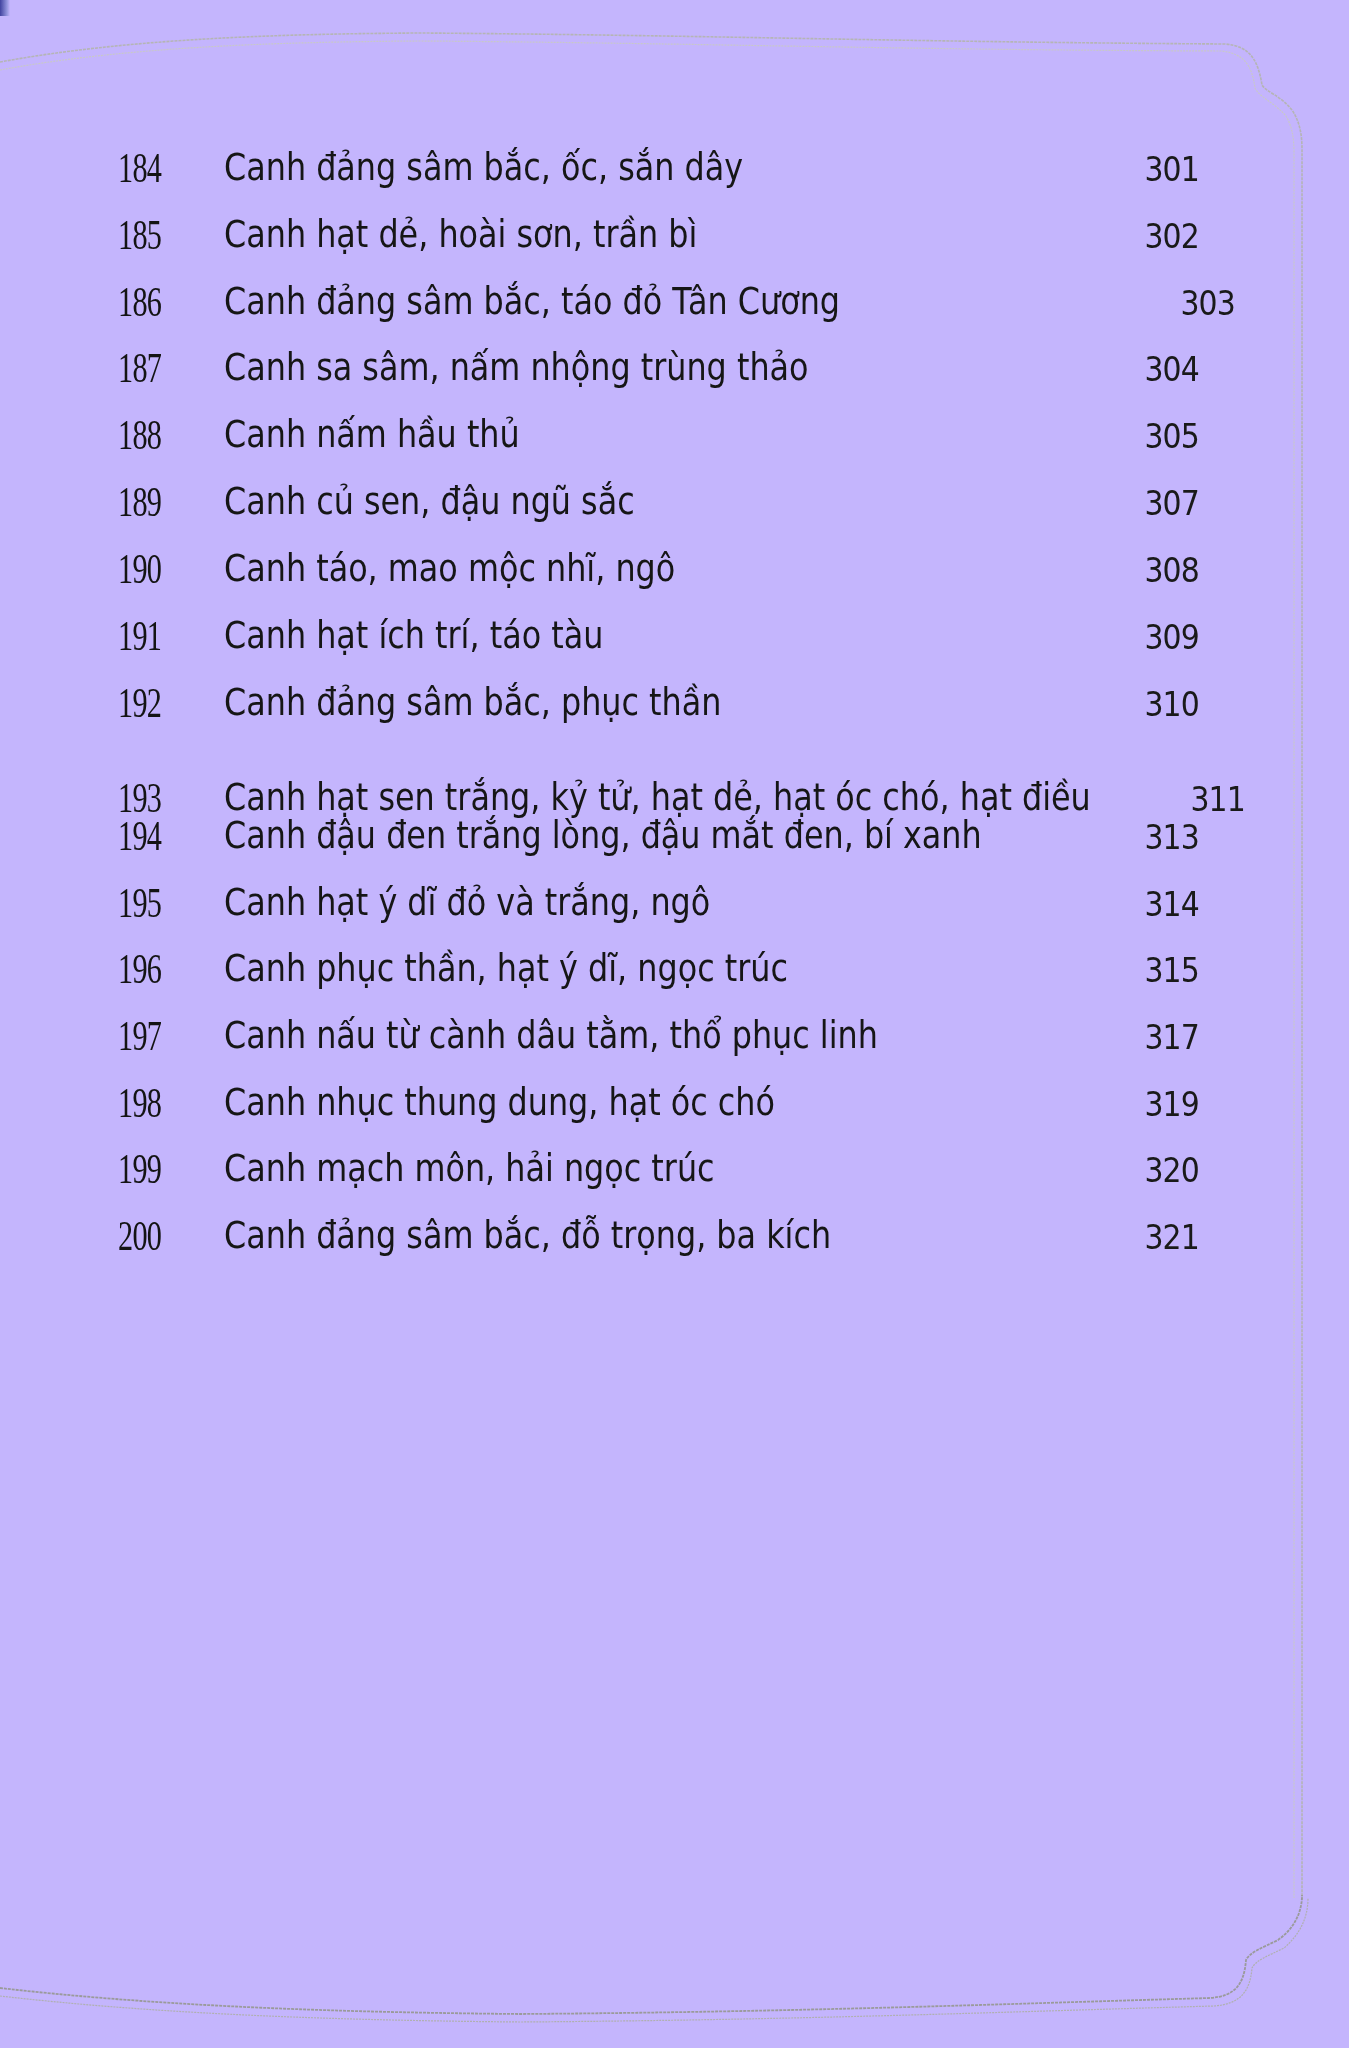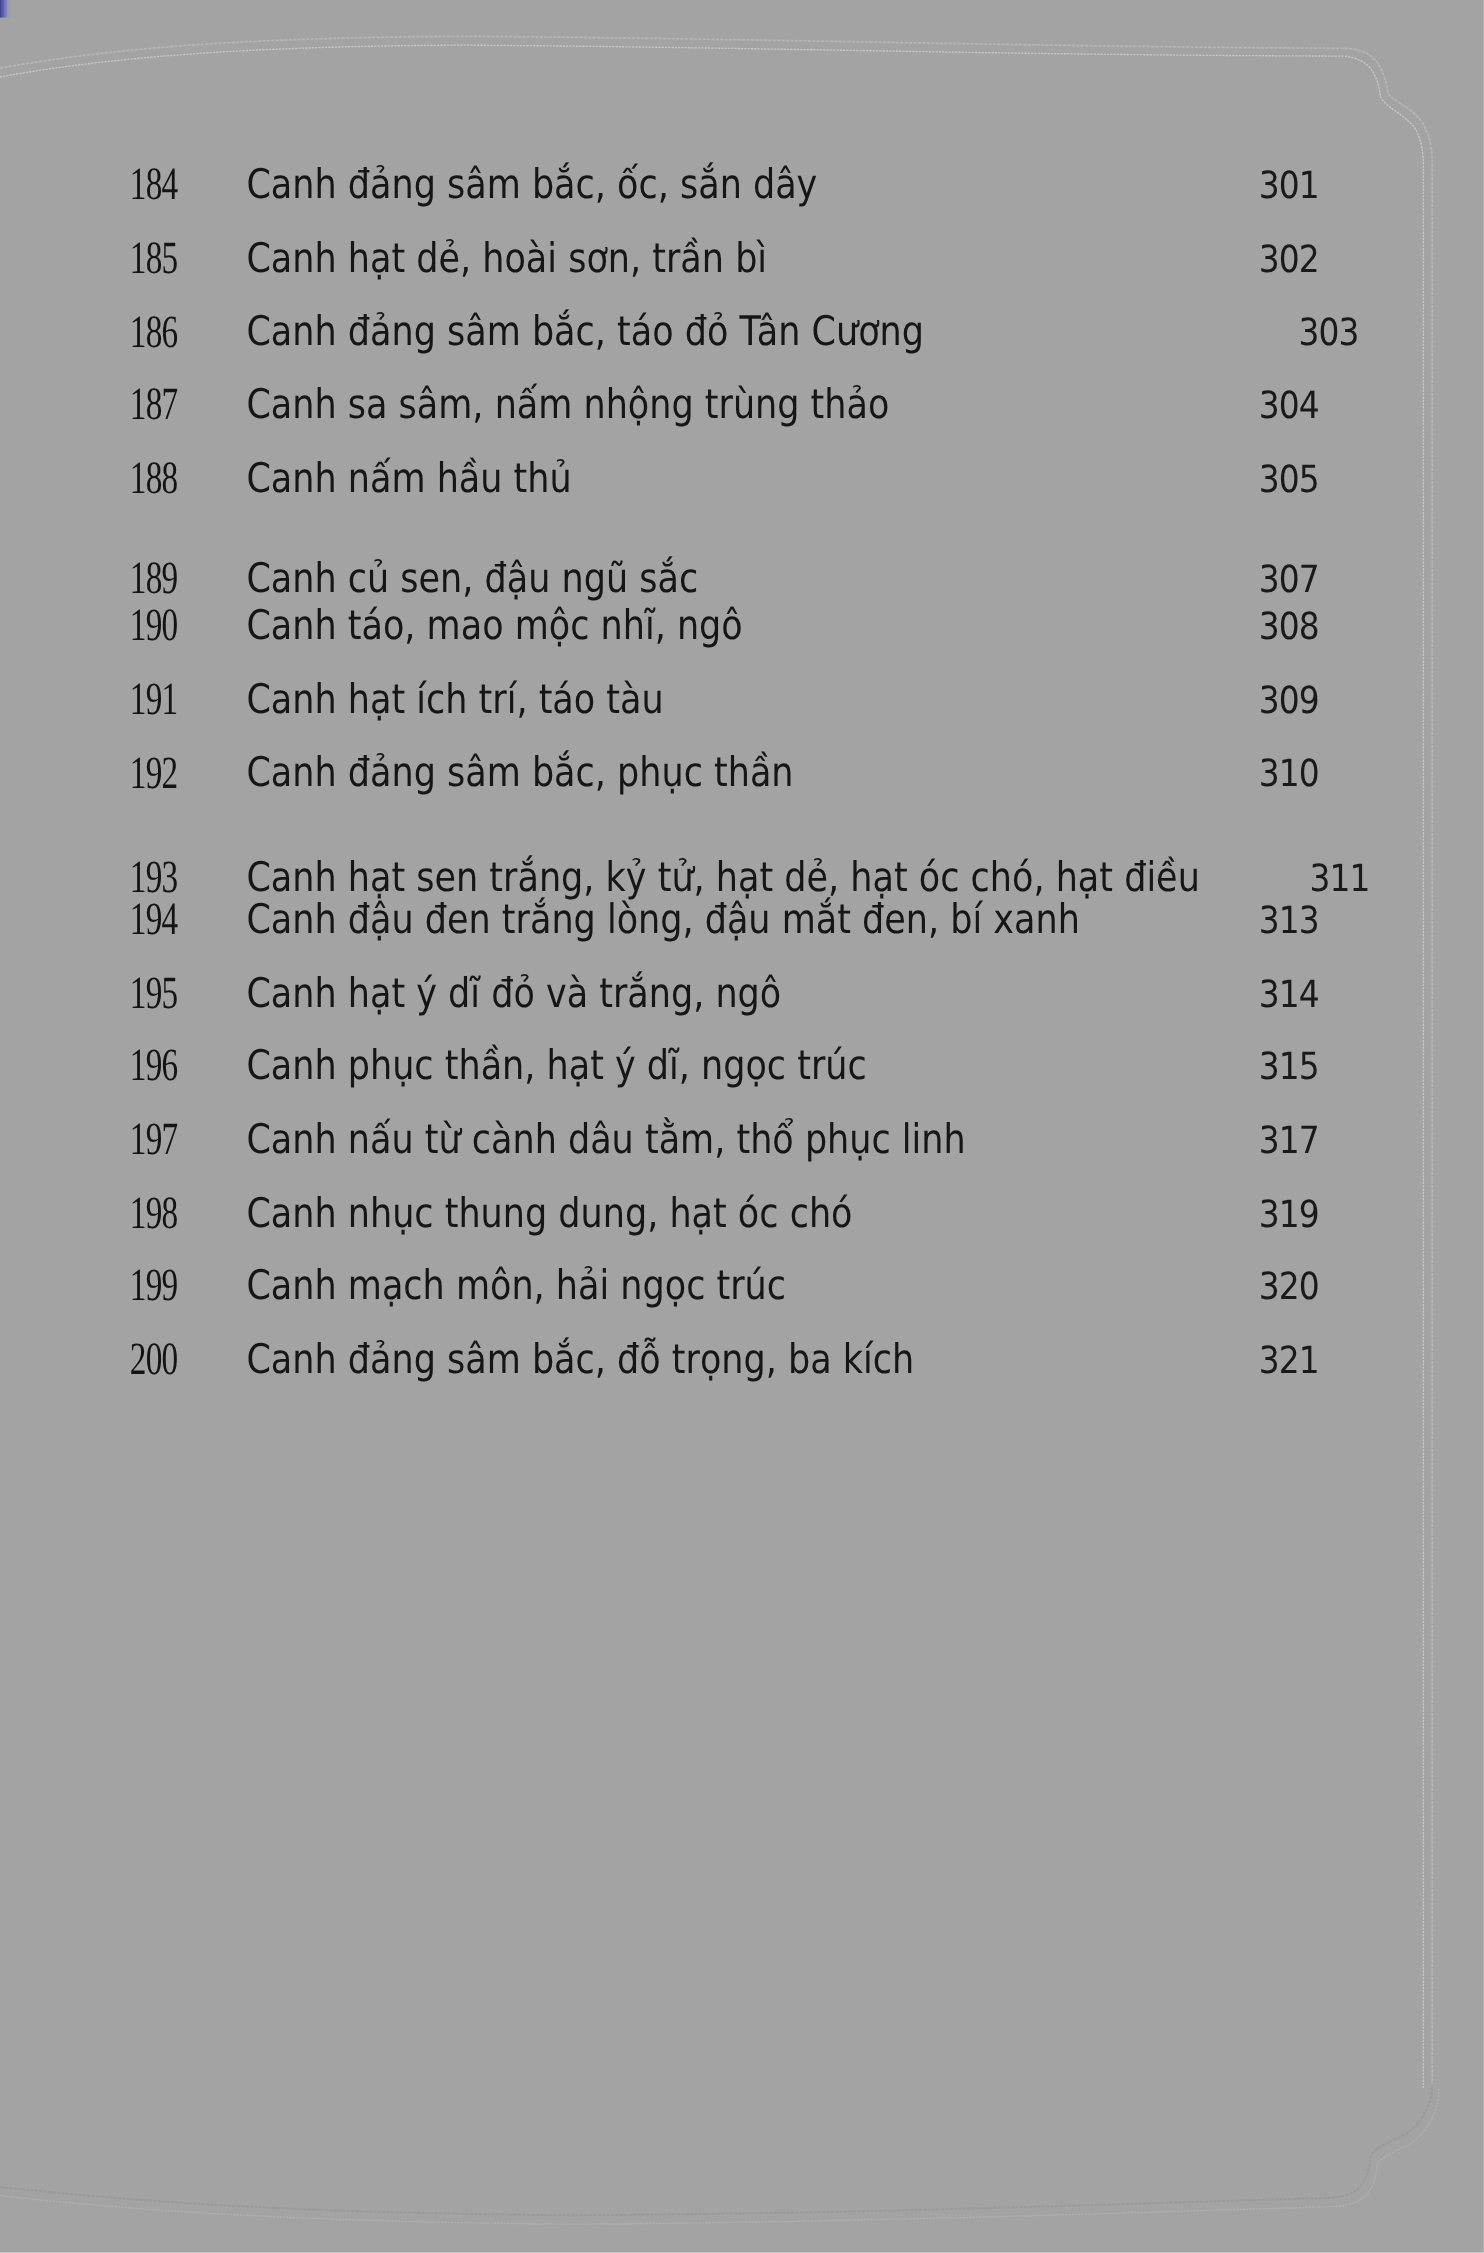--- a/index.html
+++ b/index.html
@@ -12,21 +12,21 @@
       height: 2048px;
       position: relative;
       overflow: hidden;
       font-family: "DejaVu Sans", "Liberation Sans", sans-serif;
       color: #111111;
     }
     .page {
       position: absolute;
       left: 0; top: 0;
       width: 1349px; height: 2048px;
-      background: #a3a3a3;
+      background: #c4b5fd;
     }
     .scan-mark {
       position: absolute;
       left: 0; top: 0;
       width: 10px; height: 16px;
       background: linear-gradient(90deg, #2a2f8f, #8c90d8 70%, transparent);
       opacity: 0.85;
     }
     .frame {
       position: absolute;
@@ -126,21 +126,21 @@
       <span class="toc-title">Canh sa sâm, nấm nhộng trùng thảo</span>
       <span class="toc-page">304</span>
     </div>
 
     <div class="toc-row" style="top:267px;">
       <span class="toc-num">188</span>
       <span class="toc-title">Canh nấm hầu thủ</span>
       <span class="toc-page">305</span>
     </div>
 
-    <div class="toc-row" style="top:334px;margin-top:24px;">
+    <div class="toc-row" style="top:334px;">
       <span class="toc-num">189</span>
       <span class="toc-title">Canh củ sen, đậu ngũ sắc</span>
       <span class="toc-page">307</span>
     </div>
 
     <div class="toc-row" style="top:401px;">
       <span class="toc-num">190</span>
       <span class="toc-title">Canh táo, mao mộc nhĩ, ngô</span>
       <span class="toc-page">308</span>
     </div>

